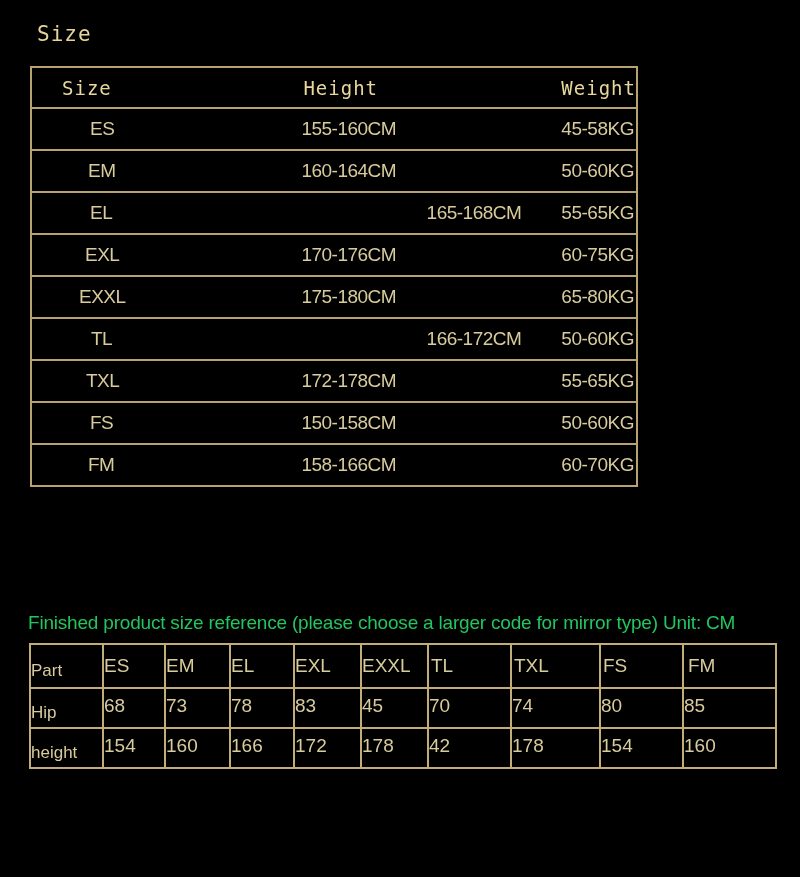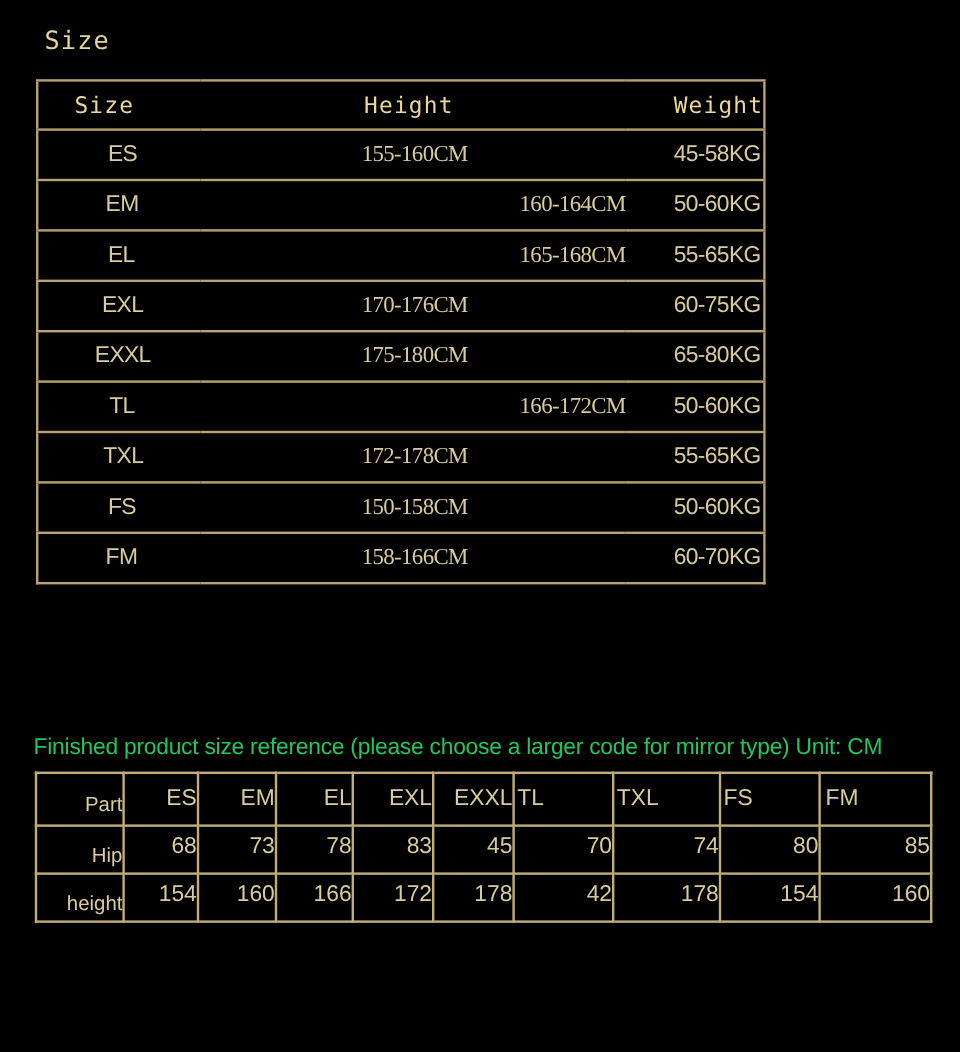--- a/index.html
+++ b/index.html
@@ -7,29 +7,29 @@
          font-family:"Liberation Sans", sans-serif; color:#d8cb9c; }
   .title1 { position:absolute; left:37px; top:22px; font-family:"DejaVu Sans Mono", monospace;
             font-size:21px; color:#e6d59a; letter-spacing:1px; }
   table.t1 { position:absolute; left:30px; top:66px; width:608px; border-collapse:collapse;
              border:2px solid #b9a271; }
   table.t1 td, table.t1 th { border-top:2px solid #b9a271; padding:0; height:40px; }
   table.t1 th { font-family:"DejaVu Sans Mono", monospace; font-weight:normal; font-size:19px;
                 color:#e8d89c; letter-spacing:1px; height:39px; }
   table.t1 td { font-size:19px; color:#d8cb9c; letter-spacing:-0.5px; }
   .c1 { width:112px; text-align:center; }
-  .c2 { width:340px; text-align:center;font-family:Liberation Serif, serif; }
+  .c2 { width:340px; text-align:center; }
   .c3 { text-align:left; padding-left:0; }
   table.t1 th.c1 { text-align:left; padding-left:30px; }
   table.t1 th.c2 { text-align:left; padding-left:136px; }
   table.t1 th.c3, table.t1 td.c3 { padding-left:40px; }
   table.t1 td.c1 { text-align:left; padding-left:0; }
   .title2 { position:absolute; left:28px; top:612px; font-size:19px; color:#22c55e; white-space:nowrap; letter-spacing:-0.2px; }
   table.t2 { position:absolute; left:29px; top:643px; border-collapse:collapse; border:2px solid #c2ac78; }
-  table.t2 td { border:2px solid #c2ac78; padding:0; font-size:19px; color:#d8cb9c; text-align:right; vertical-align:top; }
+  table.t2 td { border:2px solid #c2ac78; padding:0; font-size:19px; color:#d8cb9c; text-align:left; vertical-align:top; }
   table.t2 tr.hdr td { height:44px; padding-top:10px; box-sizing:border-box; }
   table.t2 tr.row td { height:40px; padding-top:6px; box-sizing:border-box; }
   table.t2 td.part { font-size:17px; vertical-align:bottom; padding-top:0; padding-bottom:4px; }
   table.t2 tr.hdr td.part { padding-bottom:6px; }
   table.t2 td.left { text-align:left; padding-left:2px; }
 </style>
 </head>
 <body>
 
 <div class="title1">Size</div>
@@ -41,21 +41,21 @@
     <th class="c2">Height</th>
     <th class="c3">Weight</th>
   </tr>
   <tr>
         <td class="c1" style="padding-left:58px">ES</td>
         <td class="c2" style="text-align:left;padding-left:134px">155-160CM</td>
         <td class="c3">45-58KG</td>
       </tr>
   <tr>
         <td class="c1" style="padding-left:56px">EM</td>
-        <td class="c2" style="text-align:right;padding-left:134px">160-164CM</td>
+        <td class="c2" style="text-align:left;padding-left:134px">160-164CM</td>
         <td class="c3">50-60KG</td>
       </tr>
   <tr>
         <td class="c1" style="padding-left:58px">EL</td>
         <td class="c2" style="text-align:right;padding-left:134px">165-168CM</td>
         <td class="c3">55-65KG</td>
       </tr>
   <tr>
         <td class="c1" style="padding-left:53px">EXL</td>
         <td class="c2" style="text-align:left;padding-left:134px">170-176CM</td>

